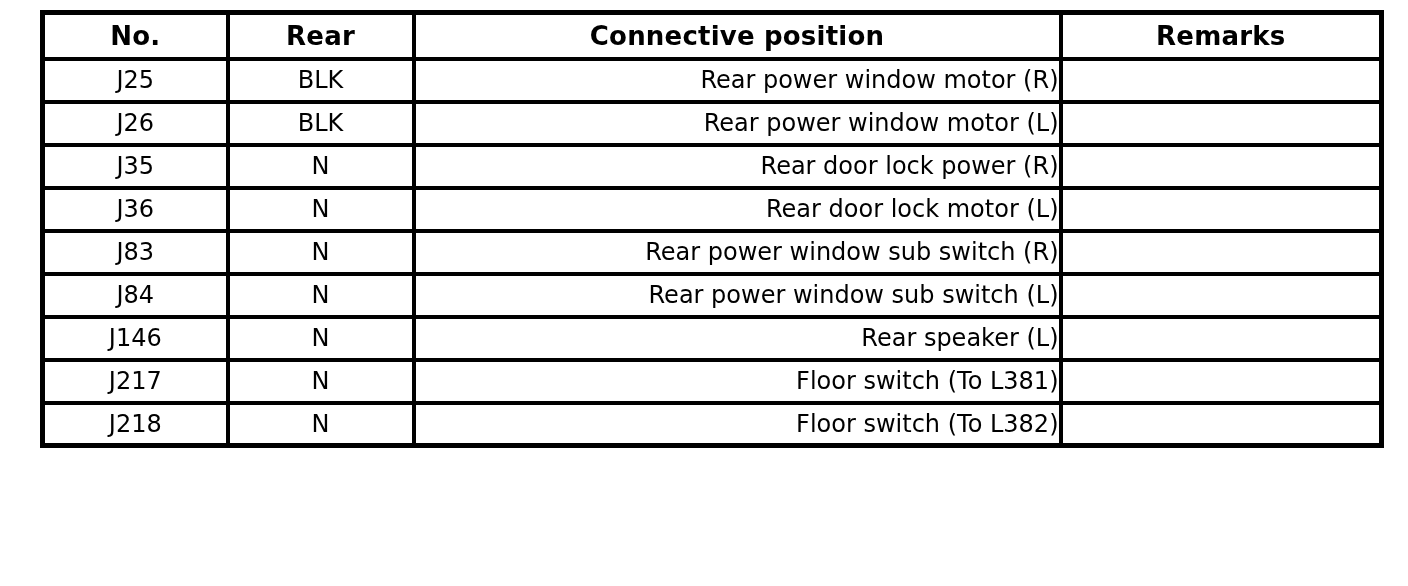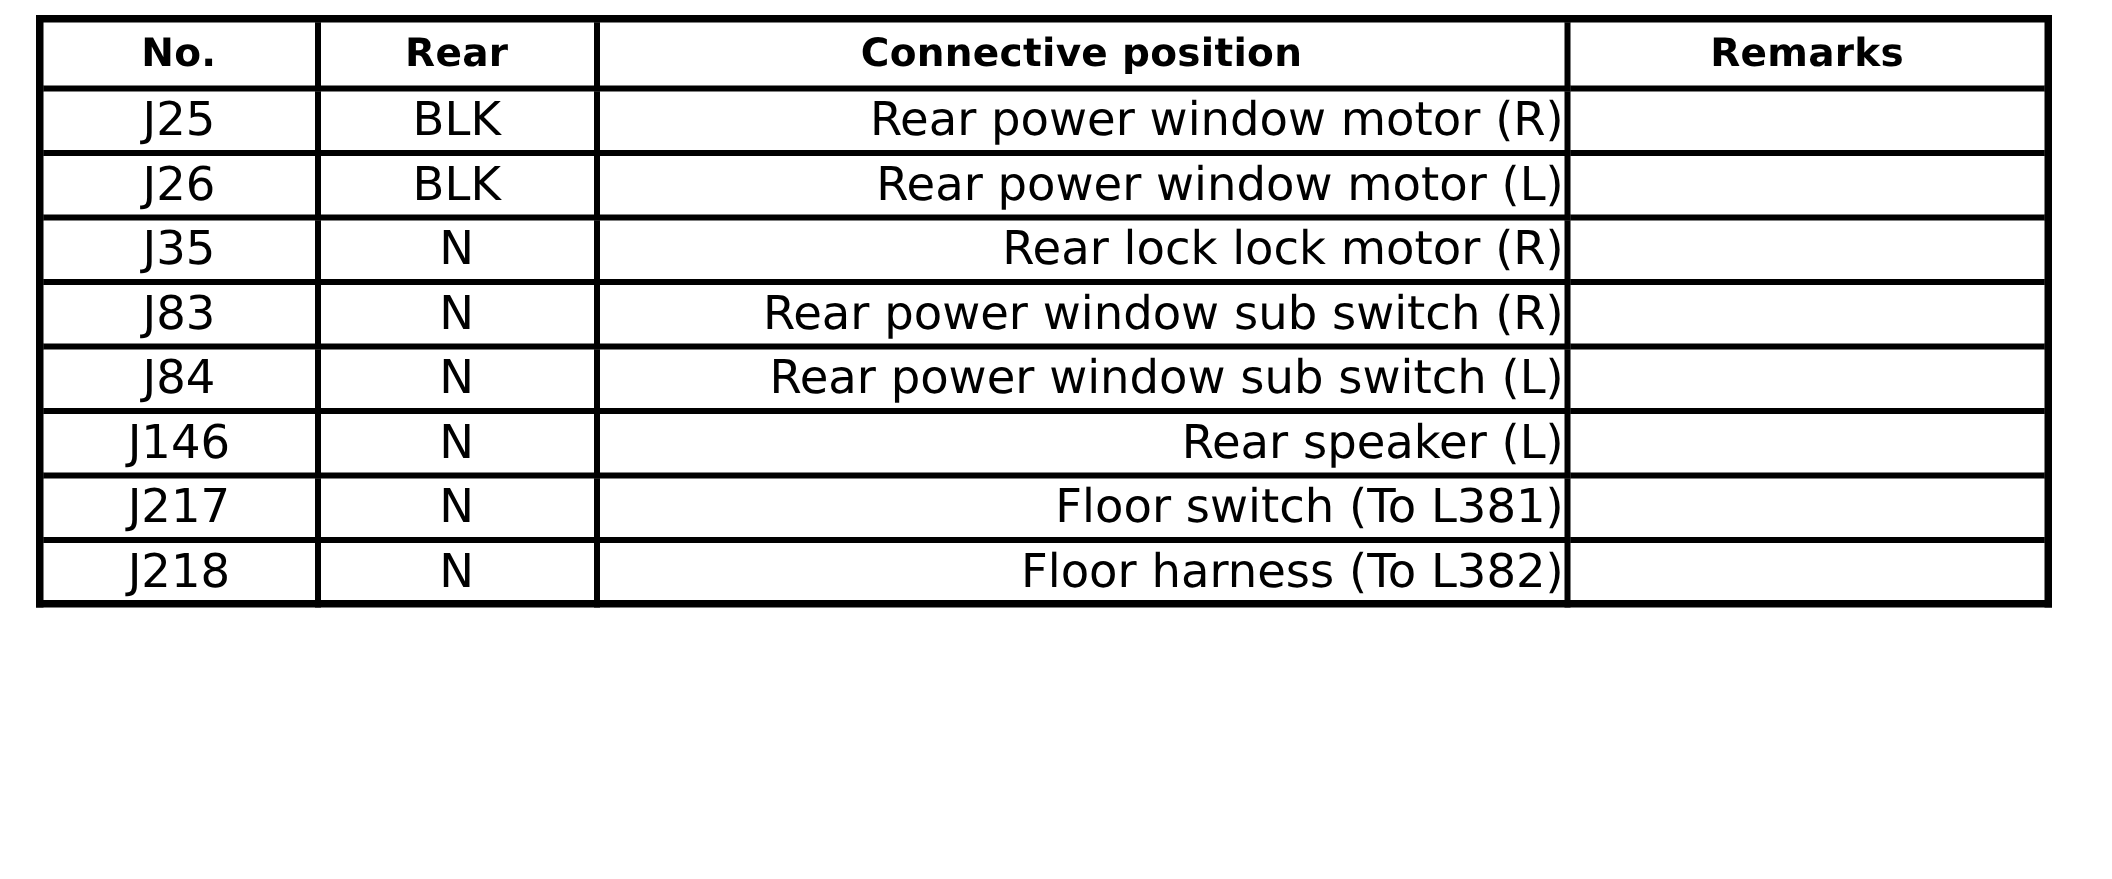--- a/index.html
+++ b/index.html
@@ -10,21 +10,21 @@
   .page {
     position: relative;
     width: 1408px;
     height: 586px;
     background: #ffffff;
     font-family: "DejaVu Sans", "Liberation Sans", sans-serif;
     color: #000000;
   }
   table.connector-table {
     position: absolute;
-    left: 24px;
+    left: 40px;
     top: 10px;
     width: 1339px;
     border-collapse: collapse;
     table-layout: fixed;
     border: 5px solid #000000;
     background: #ffffff;
   }
   .connector-table th,
   .connector-table td {
     border: 4px solid #000000;
@@ -37,21 +37,21 @@
   .connector-table thead tr { height: 46px; }
   .connector-table tbody tr { height: 43px; }
   .connector-table th {
     font-size: 26px;
     font-weight: bold;
     text-align: center;
     vertical-align: middle;
     letter-spacing: 0.2px;
   }
   .connector-table td {
-    font-size: 31px;
+    font-size: 24px;
     font-weight: normal;
     vertical-align: middle;
   }
   td.c-no, td.c-color { text-align: center; }
   td.c-pos, td.c-rem {
     text-align: right;
     padding-left: 8px;
   }
   col.col-no    { width: 185px; }
   col.col-color { width: 186px; }
@@ -88,24 +88,30 @@
   <tr>
     <td class="c-no">J26</td>
     <td class="c-color">BLK</td>
     <td class="c-pos">Rear power window motor (L)</td>
     <td class="c-rem"></td>
   </tr>
 
   <tr>
     <td class="c-no">J35</td>
     <td class="c-color">N</td>
-    <td class="c-pos">Rear lock lock motor (R)</td>
+    <td class="c-pos">Rear door lock power (R)</td>
     <td class="c-rem"></td>
   </tr>
 
+  <tr>
+    <td class="c-no">J36</td>
+    <td class="c-color">N</td>
+    <td class="c-pos">Rear door lock motor (L)</td>
+    <td class="c-rem"></td>
+  </tr>
 
   <tr>
     <td class="c-no">J83</td>
     <td class="c-color">N</td>
     <td class="c-pos">Rear power window sub switch (R)</td>
     <td class="c-rem"></td>
   </tr>
 
   <tr>
     <td class="c-no">J84</td>
@@ -127,18 +133,18 @@
   <tr>
     <td class="c-no">J217</td>
     <td class="c-color">N</td>
     <td class="c-pos">Floor switch (To L381)</td>
     <td class="c-rem"></td>
   </tr>
 
   <tr>
     <td class="c-no">J218</td>
     <td class="c-color">N</td>
-    <td class="c-pos">Floor harness (To L382)</td>
+    <td class="c-pos">Floor switch (To L382)</td>
     <td class="c-rem"></td>
   </tr>
 </tbody>
   </table>
 </div>
 
 </body></html>

